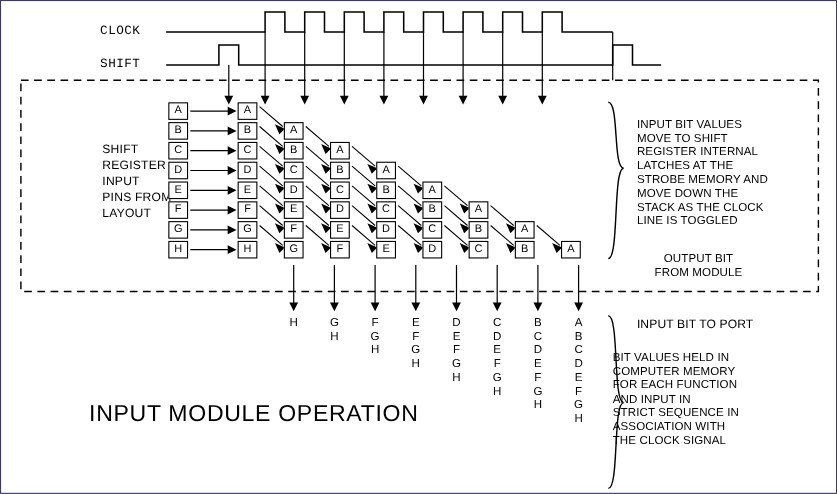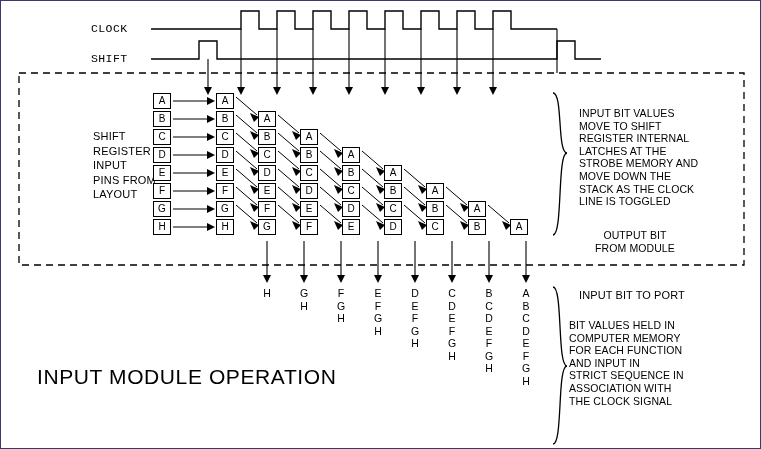--- a/index.html
+++ b/index.html
@@ -63,20 +63,21 @@
     line-height: 12.6px;
     color: #000;
     white-space: pre-line;
     letter-spacing: 0.1px;
   }
   .title {
     font-size: 21px;
     letter-spacing: 0.6px;
     color: #000;
     font-family: "Liberation Sans", sans-serif;
+    margin-left: 44px;
   }
   .big-left {
     font-size: 11px;
     line-height: 14.5px;
     white-space: pre-line;
     letter-spacing: 0.2px;
   }
 </style>
 </head>
 <body>
@@ -322,21 +323,21 @@
 MOVE TO SHIFT
 REGISTER INTERNAL
 LATCHES AT THE
 STROBE MEMORY AND
 MOVE DOWN THE
 STACK AS THE CLOCK
 LINE IS TOGGLED</div>
   <div class="abs ann" style="left:554px; top:228px; width:160px;text-align:center;">OUTPUT BIT
 FROM MODULE</div>
   <div class="abs ann" style="left:578px; top:288px; width:170px; font-size:11px;">INPUT BIT TO PORT</div>
-  <div class="abs ann" style="left:568px; top:318px; width:170px;">BIT VALUES HELD IN
+  <div class="abs ann" style="left:556px; top:318px; width:170px;">BIT VALUES HELD IN
 COMPUTER MEMORY
 FOR EACH FUNCTION
 AND INPUT IN
 STRICT SEQUENCE IN
 ASSOCIATION WITH
 THE CLOCK SIGNAL</div>
 
   <div class="abs" id="outcols" style="left:0; top:0;">
       <div class="abs outcol" style="left: 258px; top: 286px;">H</div>
       <div class="abs outcol" style="left: 295px; top: 286px;">G

